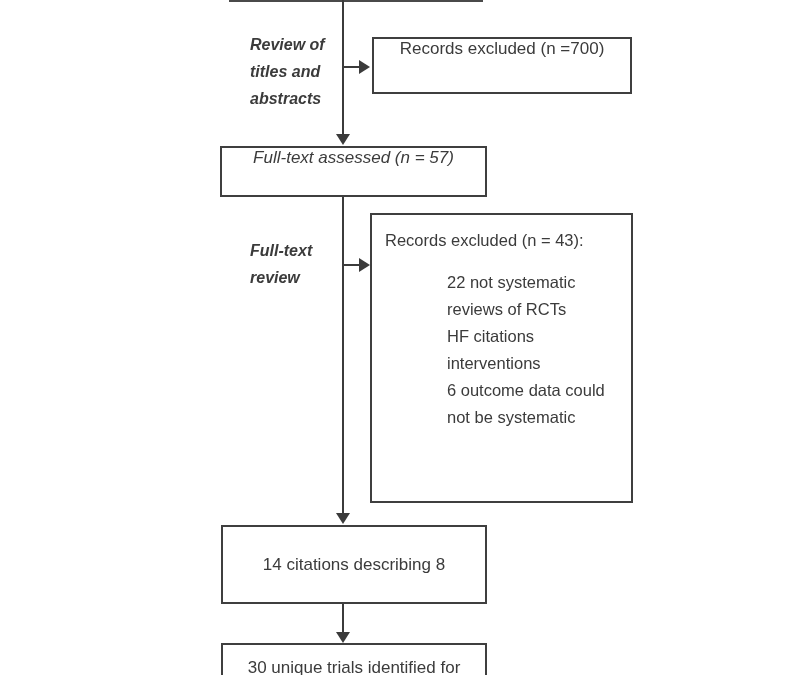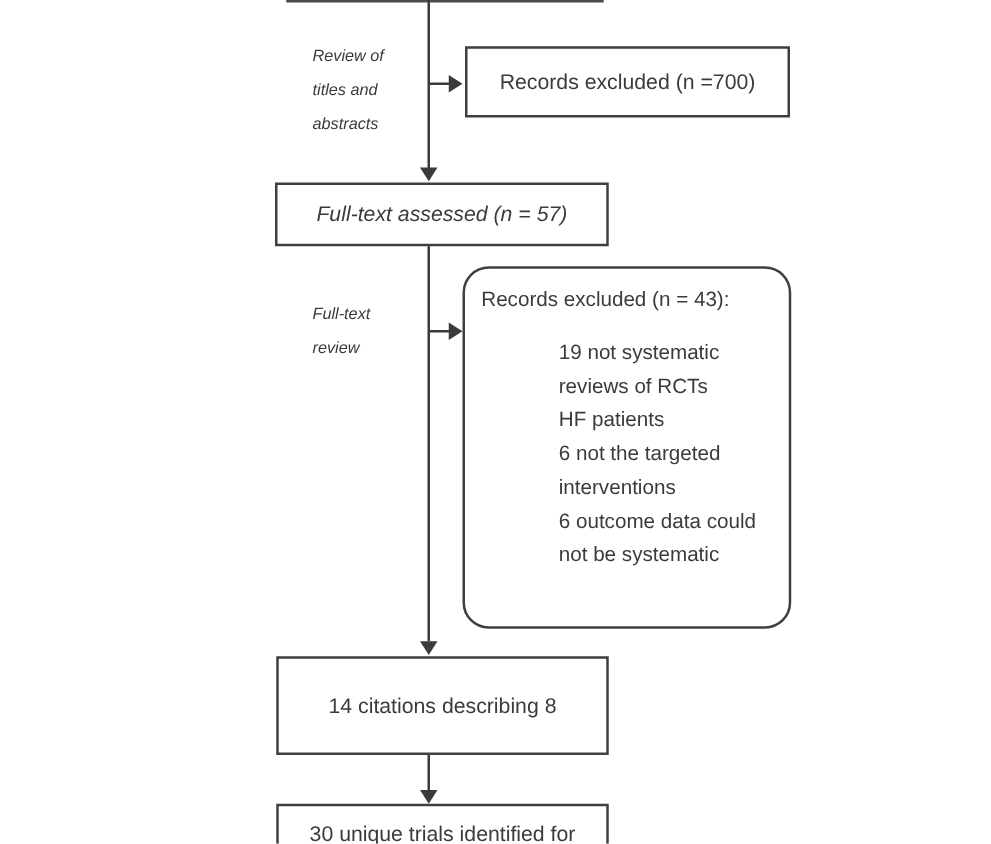--- a/index.html
+++ b/index.html
@@ -17,21 +17,21 @@
     color: #3b3b3b;
   }
   .box {
     position: absolute;
     border: 2px solid #3f3f3f;
     background: #ffffff;
     box-sizing: border-box;
   }
   .box.center {
     display: flex;
-    align-items: center;
+    align-items: flex-start;
     justify-content: center;
     text-align: center;
   }
   .box.centercol {
     display: flex;
     flex-direction: column;
     align-items: center;
     justify-content: center;
     text-align: center;
   }
@@ -57,23 +57,24 @@
     position: absolute;
     width: 0;
     height: 0;
     border-top: 7px solid transparent;
     border-bottom: 7px solid transparent;
     border-left: 11px solid #3b3b3b;
   }
   .italic-label {
     position: absolute;
     font-style: italic;
-    font-size: 13px;
+    font-size: 16px;
     line-height: 27px;
     color: #3b3b3b;
+    font-weight: bold;
   }
   .boxtext {
     font-size: 17px;
   }
   
   #topline   { left: 229px; top: 0;     width: 254px; background: #4a4a4a; }
   
   #vline1    { left: 342px; top: 0;     height: 135px; }
   #ah1       { left: 336px; top: 134px; }
   #vline2    { left: 342px; top: 197px; height: 316px; }
@@ -84,21 +85,21 @@
   #ar1       { left: 359px; top: 60px;  }
   #harrow2   { left: 344px; top: 264px; width: 17px; }
   #ar2       { left: 359px; top: 258px; }
   
   #label-review   { left: 250px; top: 31px;  }
   #label-fulltext { left: 250px; top: 237px; }
   
   #box-excluded-700 { left: 372px; top: 37px;  width: 260px; height: 57px; }
   #box-fulltext     { left: 220px; top: 146px; width: 267px; height: 51px; font-style: italic; }
   #box-excluded-43  { left: 370px; top: 213px; width: 263px; height: 290px;
-                      padding: 14px 8px 0 13px; font-size: 16.5px; border-radius: 21px; }
+                      padding: 14px 8px 0 13px; font-size: 16.5px; }
   #box-excluded-43 .bighead { line-height: 22px; }
   #box-excluded-43 .biglist { margin: 18px 0 0 62px; line-height: 27px; }
   #box-citations    { left: 221px; top: 525px; width: 266px; height: 79px; line-height: 27px; }
   #box-trials       { left: 221px; top: 643px; width: 266px; height: 70px;
                       text-align: center; padding-top: 13px; }
 </style>
 </head>
 <body>
 
 <div class="canvas">
@@ -132,24 +133,23 @@
     <div>Full-text</div>
     <div>review</div>
   </div>
 
   <div class="hline" id="harrow2"></div>
   <div class="arrow-right" id="ar2"></div>
 
   <div class="box" id="box-excluded-43">
     <div class="bighead">Records excluded (n = 43):</div>
     <div class="biglist">
-      <div>19 not systematic</div>
+      <div>22 not systematic</div>
       <div>reviews of RCTs</div>
-      <div>HF patients</div>
-      <div>6 not the targeted</div>
+      <div>HF citations</div>
       <div>interventions</div>
       <div>6 outcome data could</div>
       <div>not be systematic</div>
     </div>
   </div>
 
   <div class="box centercol boxtext" id="box-citations">
     <div>14 citations describing 8</div>
   </div>
 

